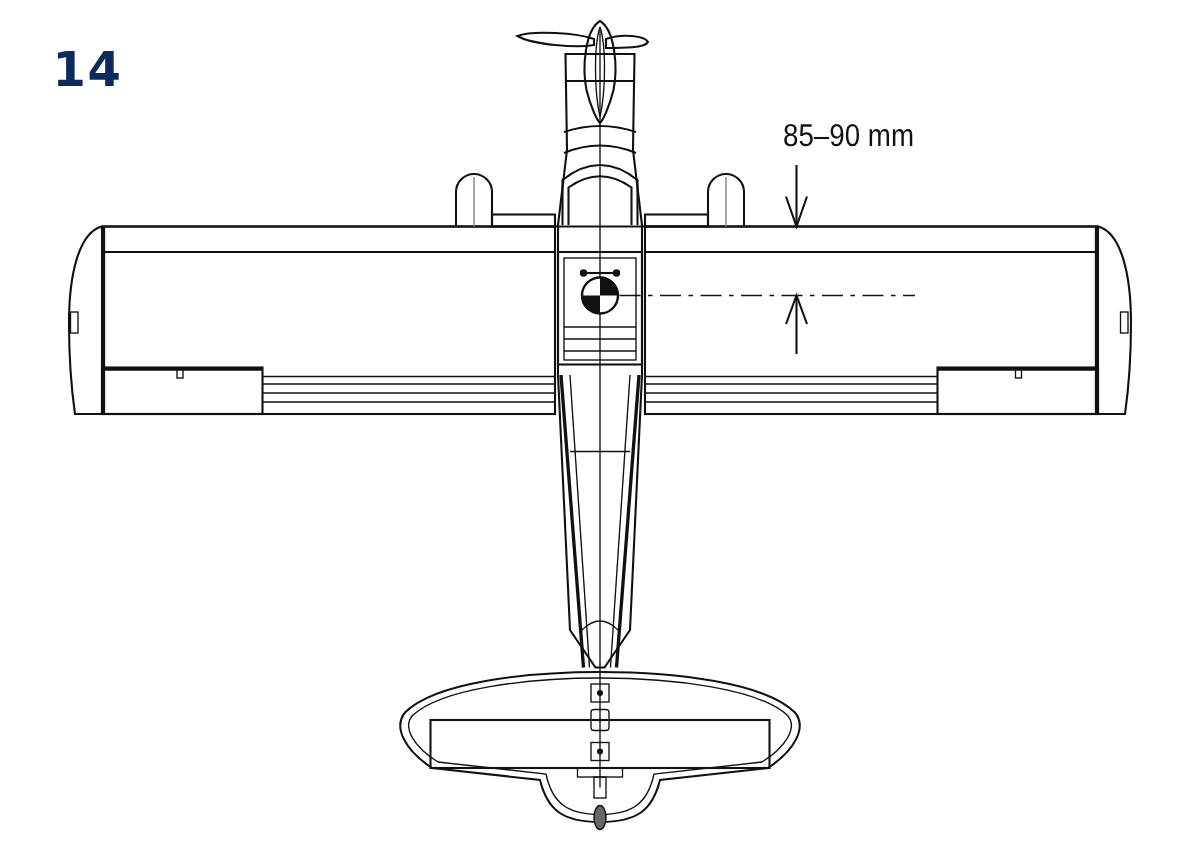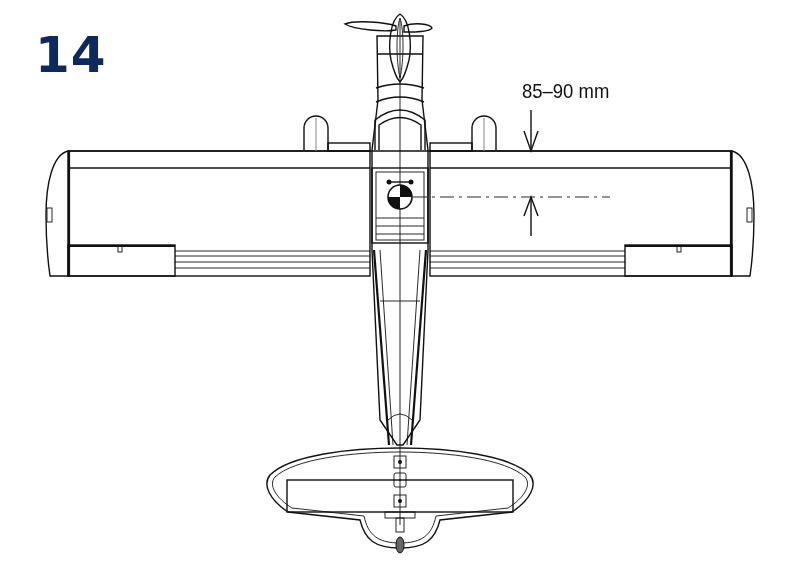--- a/index.html
+++ b/index.html
@@ -1,20 +1,20 @@
 <!DOCTYPE html>
 <html><head>
   <meta charset="utf-8">
   <style>
     html, body { margin: 0; padding: 0; background: #ffffff; }
     body { width: 800px; height: 567px; position: relative; overflow: hidden; font-family: "DejaVu Sans", sans-serif; }
     .step-number {
       position: absolute; left: 35px; top: 30px;
       font-family: "DejaVu Sans", sans-serif; font-weight: bold;
-      font-size: 50px; color: #0d2a5e; letter-spacing: 1px; line-height: 1;
+      font-size: 32px; color: #0d2a5e; letter-spacing: 1px; line-height: 1;
     }
     .dim-label {
       position: absolute; left: 522px; top: 80px;
       font-family: "Liberation Sans", sans-serif; font-size: 21px; color: #111;
       transform: scaleX(0.88); transform-origin: left top; line-height: 1;
     }
     svg.drawing { position: absolute; left: 0; top: 0; }
     .ln { fill: none; stroke: #111; stroke-width: 1.4; }
     .lt { fill: none; stroke: #111; stroke-width: 0.9; }
     .lg { fill: none; stroke: #888; stroke-width: 1; }

